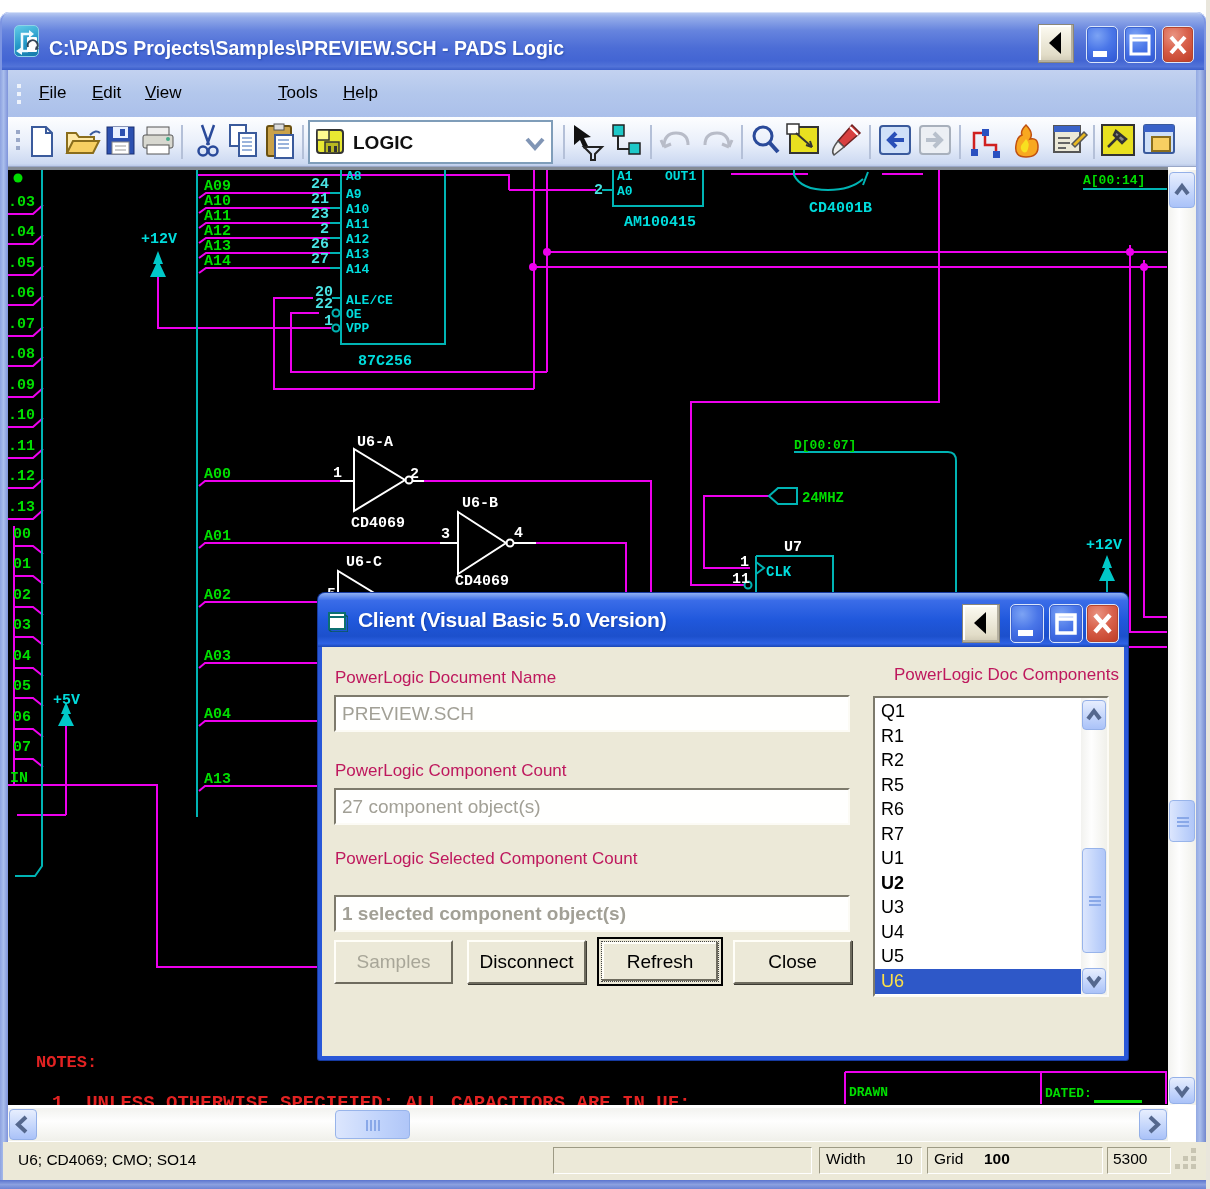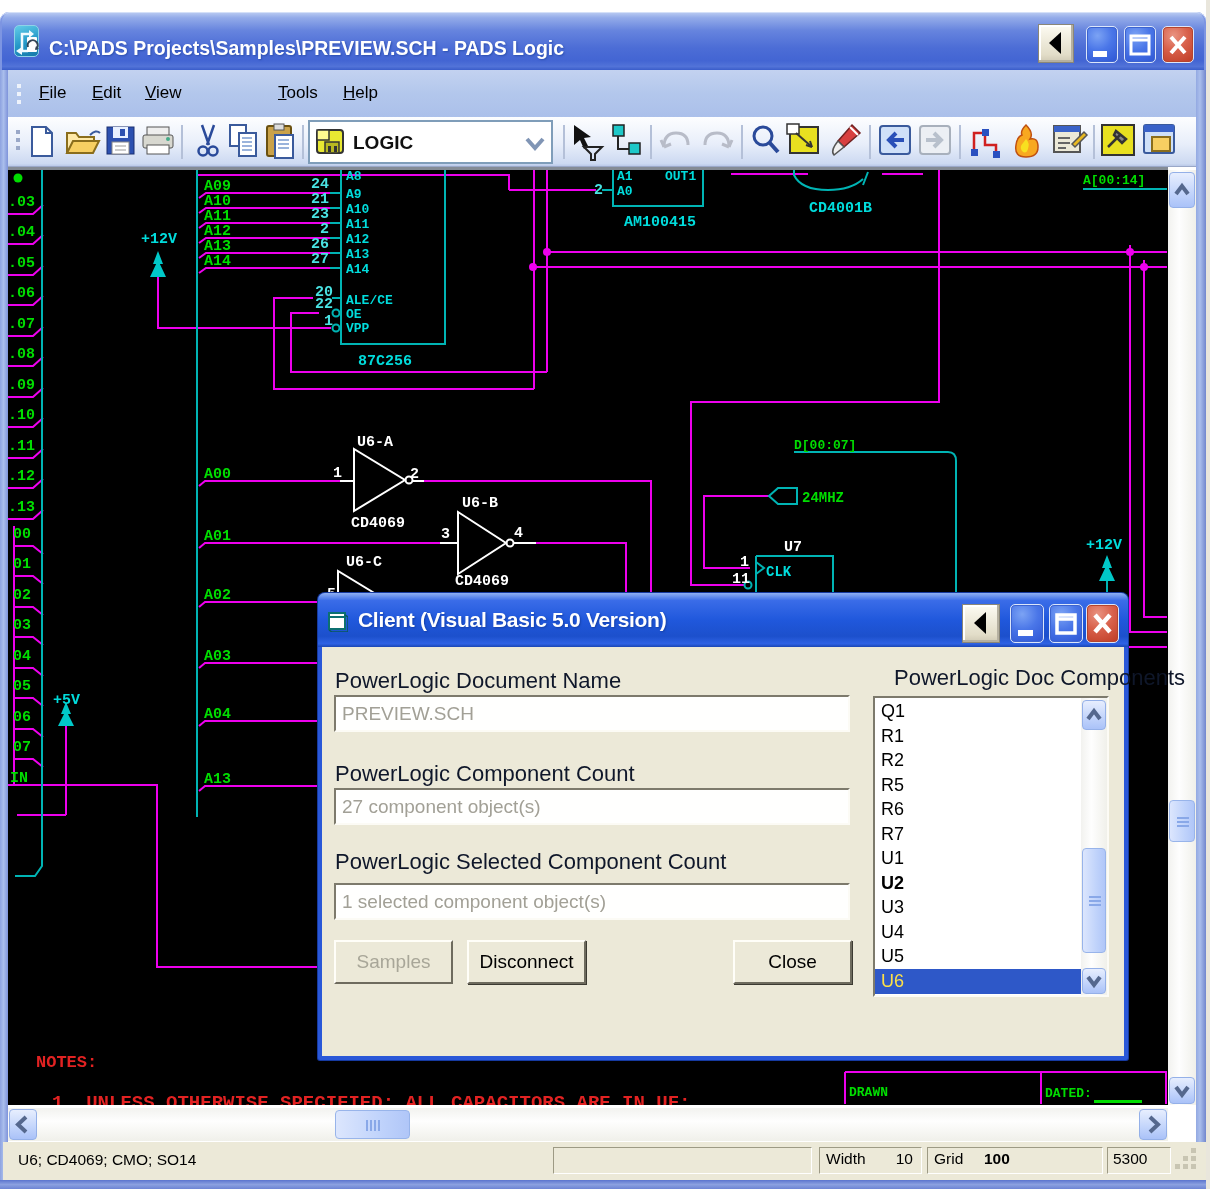--- a/index.html
+++ b/index.html
@@ -32,21 +32,21 @@
 .sbthumb { background:linear-gradient(90deg,#dce6fd,#c0d3fb 60%,#b0c6f8); border:1px solid #98b4ea; border-radius:4px; }
 
 #statusbar { left:3px; top:1142px; width:1203px; height:38px; background:#ece9d8; font-size:15.5px; color:#000; }
 .sbox { position:absolute; top:5px; height:27px; border:1px solid; border-color:#9d9a84 #fff #fff #9d9a84; }
 
 #dialog { left:318px; top:593px; width:810px; height:467px; background:#2a58d8; border-radius:7px 7px 2px 2px;
   box-shadow:0 0 0 1px #163aa0; }
 #dtitle { position:absolute; left:0; top:0; width:810px; height:54px; border-radius:7px 7px 0 0;
   background:linear-gradient(180deg,#8fb0f2 0%,#3a6ce8 14%,#2058dc 50%,#1c50cc 80%,#2e62e4 94%,#1a46b4 100%); }
 #dclient { position:absolute; left:4px; top:54px; width:802px; height:409px; background:#ece9d8; }
-.dlabel { position:absolute; font-size:22px; color:#0f172a; white-space:nowrap; }
+.dlabel { position:absolute; font-size:17px; color:#be185d; white-space:nowrap; }
 .dfield { position:absolute; left:12px; width:516px; height:37px; background:#fffffe;
   border-top:2px solid #7d7a6c; border-left:2px solid #7d7a6c; border-bottom:2px solid #fcfbf5; border-right:2px solid #fcfbf5;
   font-size:19px; color:#a2a096; line-height:34px; padding-left:6px; white-space:nowrap; }
 .dbtn { position:absolute; top:293px; width:119px; height:44px; background:#ece9d8;
   border-top:2px solid #fffef8; border-left:2px solid #fffef8; border-right:2px solid #6e6b5e; border-bottom:2px solid #6e6b5e;
   box-shadow:1px 1px 0 #3c3a32; font-size:19px; color:#000; text-align:center; line-height:40px; }
 #refreshbtn { top:290px; width:126px; height:49px; border:2px solid #000; background:#ece9d8; position:absolute; }
 #refreshin { position:absolute; left:2px; top:2px; width:118px; height:41px; border:1px dotted #444;
   box-shadow:inset -2px -2px 0 #6e6b5e, inset 2px 2px 0 #fffef8; font-size:19px; text-align:center; line-height:40px; }
 #listbox { position:absolute; left:551px; top:49px; width:236px; height:301px; background:#fff;
@@ -474,23 +474,26 @@
     <div class="capbtn redbtn" style="position:absolute;left:768px;top:11px;width:33px;height:39px;"><svg width="31" height="37">
           <path d="M8,10 L23,27 M23,10 L8,27" stroke="#fff" stroke-width="4.5" fill="none"></path>
         </svg></div>
   </div>
   <div id="dclient">
     <div class="dlabel" style="left:13px; top:21px;">PowerLogic Document Name</div>
     <div class="dfield" style="top:48px;">PREVIEW.SCH</div>
     <div class="dlabel" style="left:13px; top:114px;">PowerLogic Component Count</div>
     <div class="dfield" style="top:141px;">27 component object(s)</div>
     <div class="dlabel" style="left:13px; top:202px;">PowerLogic Selected Component Count</div>
-    <div class="dfield" style="top:236px;">1 selected component object(s)</div>
+    <div class="dfield" style="top:248px;font-weight:bold;">1 selected component object(s)</div>
     <div class="dbtn" style="left:12px; color:#a8a698; box-shadow:none;">Samples</div>
     <div class="dbtn" style="left:145px;">Disconnect</div>
+    <div id="refreshbtn" style="left:275px;">
+        <div id="refreshin">Refresh</div>
+      </div>
     <div class="dbtn" style="left:411px;">Close</div>
     <div class="dlabel" style="left:553px; top:18px;margin-left:19px;">PowerLogic Doc Components</div>
     <div id="listbox">
       <div class="li" style="top:1px;">Q1</div>
       <div class="li" style="top:26px;">R1</div>
       <div class="li" style="top:50px;">R2</div>
       <div class="li" style="top:75px;">R5</div>
       <div class="li" style="top:99px;">R6</div>
       <div class="li" style="top:124px;">R7</div>
       <div class="li" style="top:148px;">U1</div>

